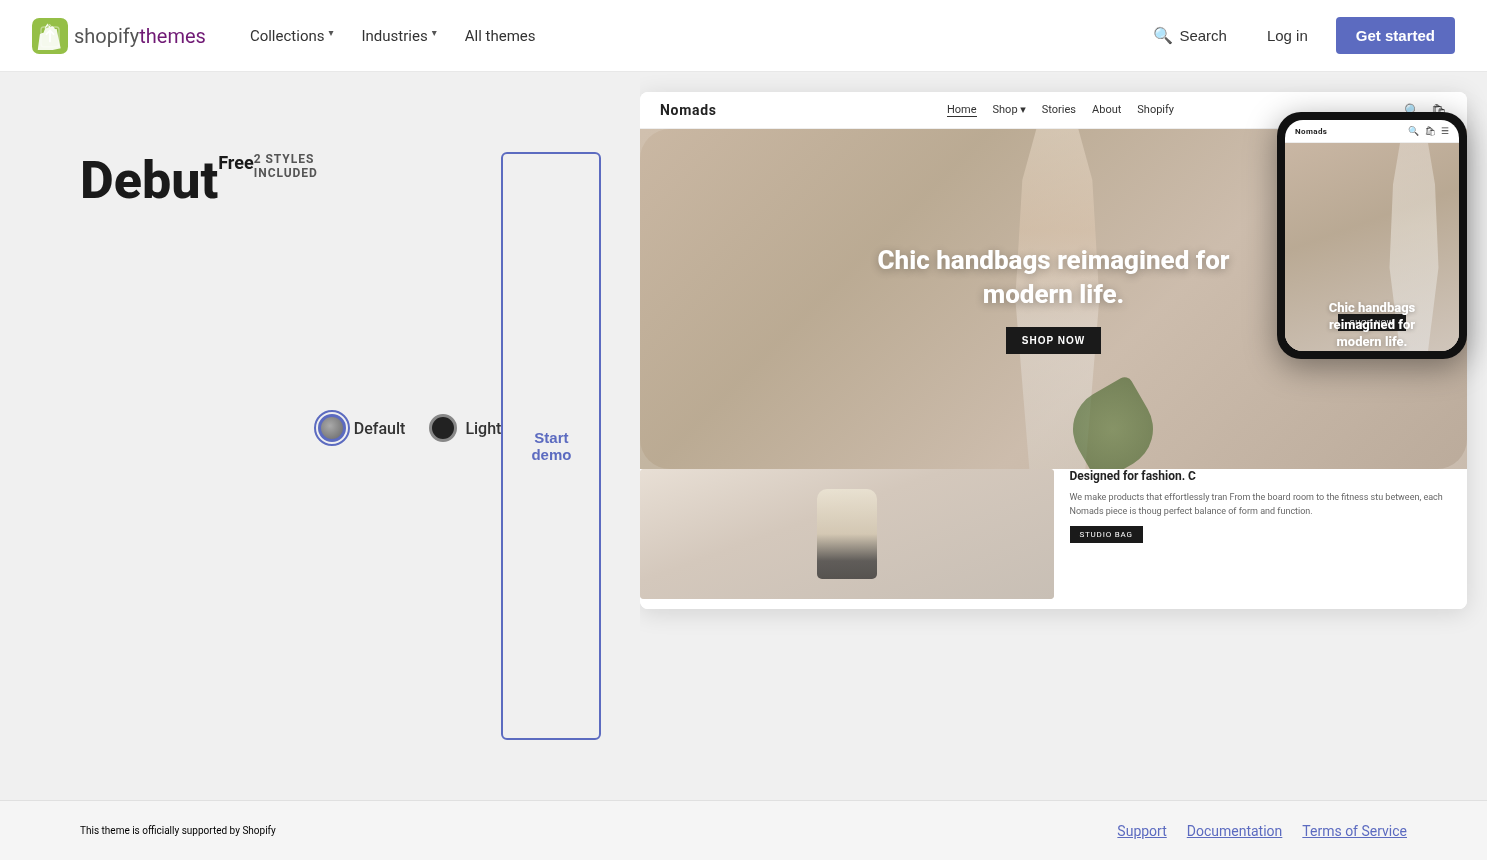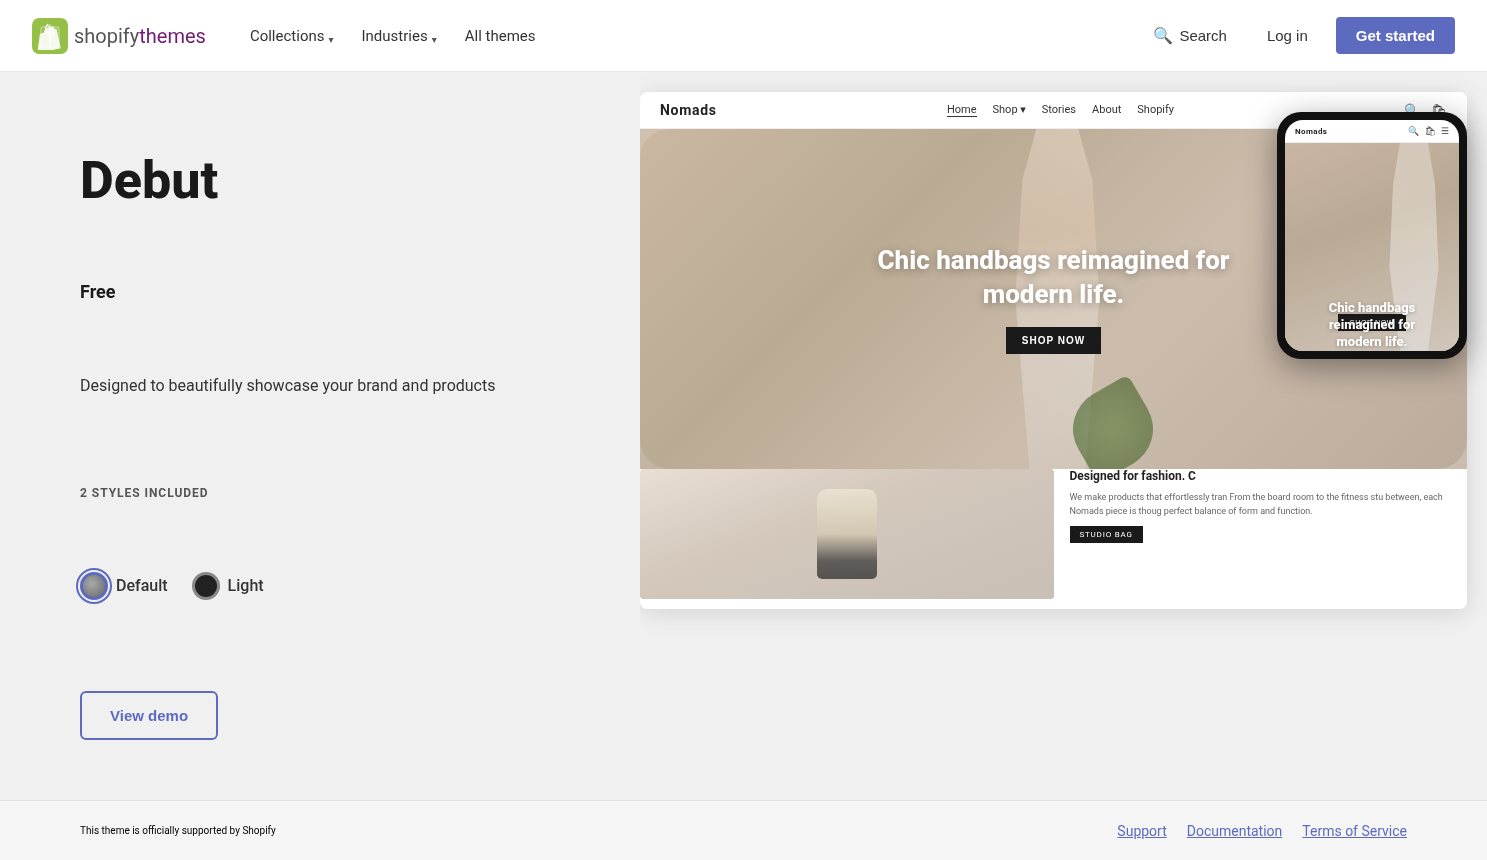--- a/index.html
+++ b/index.html
@@ -37,21 +37,21 @@
       color: #555;
     }
     .nav {
       display: flex;
       align-items: center;
       gap: 4px;
       flex: 1;
     }
     .nav-item {
       display: flex;
-      align-items: flex-end;
+      align-items: flex-start;
       gap: 4px;
       padding: 8px 12px;
       font-size: 15px;
       color: #333;
       cursor: pointer;
       border-radius: 4px;
       text-decoration: none;
     }
     .chevron {
       font-size: 10px;
@@ -100,22 +100,22 @@
       min-height: calc(860px - 72px - 60px);
       background: #f0f0f0;
     }
 
     
     .left-panel {
       width: 640px;
       min-width: 640px;
       padding: 80px 60px 60px 80px;
       display: flex;
-      flex-direction: column;
-      justify-content: space-between;
+      flex-direction: row;
+      justify-content: flex-start;
     }
     .theme-title {
       font-size: 52px;
       font-weight: 800;
       color: #1a1a1a;
       margin-bottom: 16px;
       line-height: 1.1;
     }
     .theme-price {
       font-size: 18px;
@@ -465,37 +465,36 @@
       <span>Get started</span>
     </button>
   </div>
 </header>
 
 <div class="main-content">
 
   <div class="left-panel">
     <h1 class="theme-title">Debut</h1>
     <p class="theme-price">Free</p>
-    <p class="theme-desc">Designed to beautifully showcase your brand and products</p>
 
     <div class="styles-label">2 STYLES INCLUDED</div>
 
     <div class="styles-options">
       <div class="style-option">
         <div class="style-dot default selected"></div>
         <span class="style-name">Default</span>
       </div>
       <div class="style-option">
         <div class="style-dot light"></div>
         <span class="style-name">Light</span>
       </div>
     </div>
 
     <div class="action-buttons">
-      <button class="btn-secondary">View demo</button>
+      <button class="btn-secondary">Start demo</button>
     </div>
   </div>
 
   <div class="right-panel">
     <div class="preview-container">
 
       <div class="desktop-preview">
         <div class="preview-nav">
           <span class="preview-brand">Nomads</span>
           <div class="preview-nav-links">

